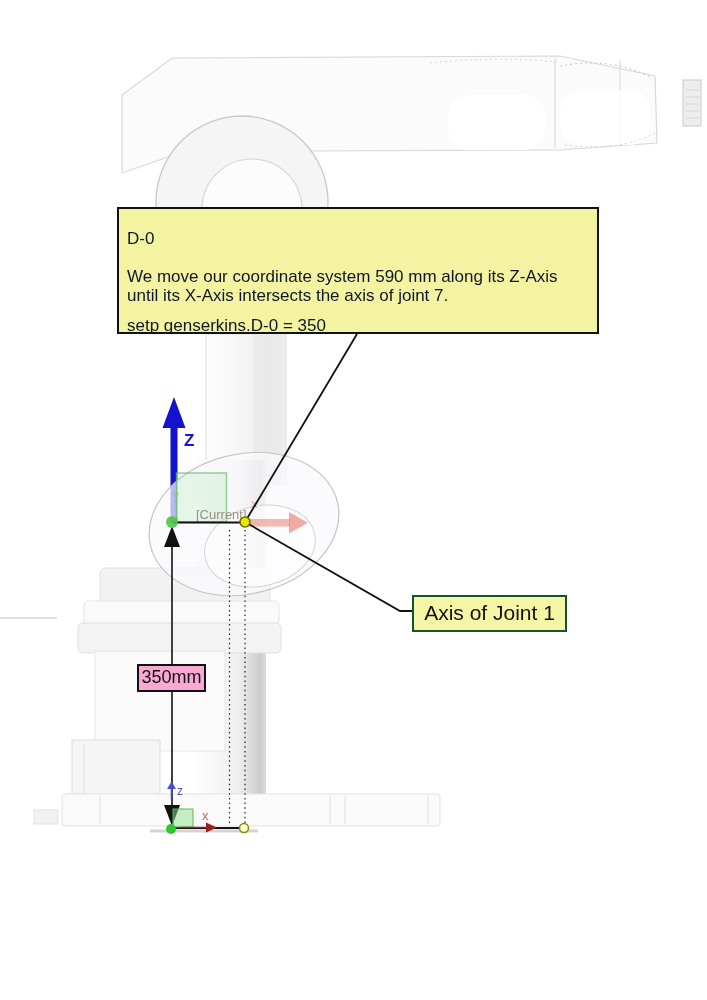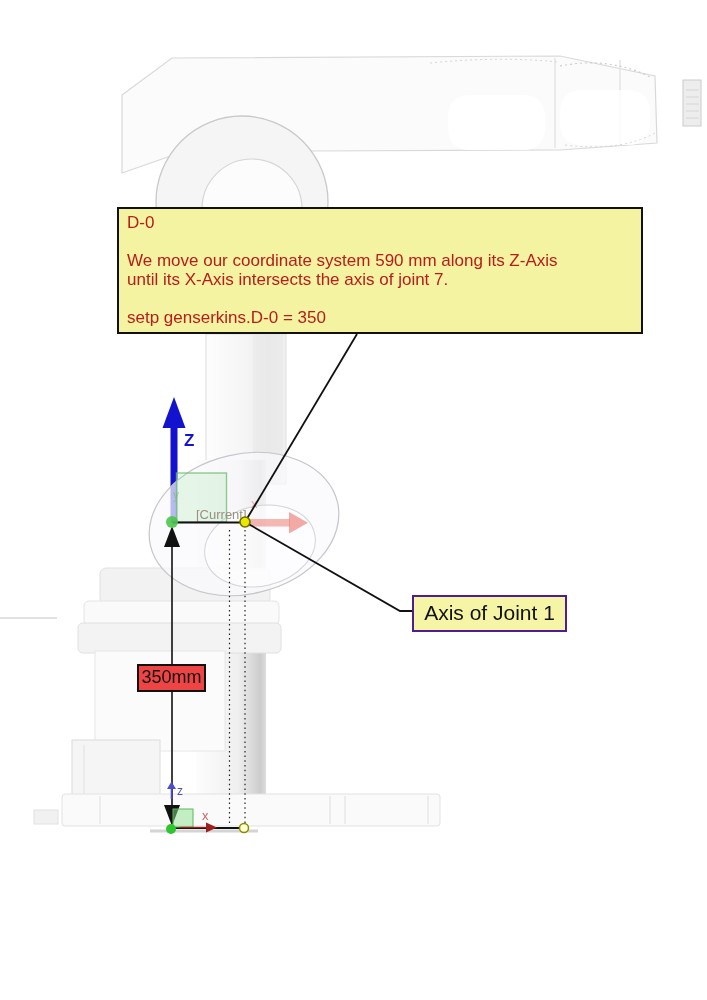--- a/index.html
+++ b/index.html
@@ -2,34 +2,34 @@
 <html><head>
 <meta charset="utf-8">
 <style>
   html,body{margin:0;padding:0;background:#fff;}
   .stage{
     position:relative;width:707px;height:1000px;background:#ffffff;
     overflow:hidden;font-family:"Liberation Sans",sans-serif;
   }
   .stage svg{position:absolute;left:0;top:0;}
   .note-box{
-    position:absolute;left:117px;top:207px;width:526px;height:127px;
+    position:absolute;left:117px;top:207px;width:482px;height:127px;
     box-sizing:border-box;background:#f3f3a1;border:2px solid #111;
-    padding:4px 8px;font-size:17px;line-height:19px;color:#b91c1c;
+    padding:20px 8px;font-size:17px;line-height:19px;color:#0f172a;
   }
   .note-title{margin-bottom:19px;}
-  .note-command{margin-top:19px;}
+  .note-command{margin-top:11px;}
   .callout-box{
     position:absolute;left:412px;top:595px;width:155px;height:37px;
-    box-sizing:border-box;background:#f5f5a5;border:2px solid #4c1d95;
+    box-sizing:border-box;background:#f5f5a5;border:2px solid #14532d;
     font-size:21px;line-height:32px;text-align:center;color:#111;
   }
   .dim-label{
     position:absolute;left:137px;top:664px;width:69px;height:28px;
-    box-sizing:border-box;background:#ef4444;border:2px solid #111;
+    box-sizing:border-box;background:#f9a8d4;border:2px solid #111;
     font-size:18px;line-height:23px;text-align:center;color:#111;
   }
   text{font-family:"Liberation Sans",sans-serif;}
 </style>
 </head>
 <body>
 
 <div class="stage">
 
   <svg width="707" height="1000" viewBox="0 0 707 1000">

